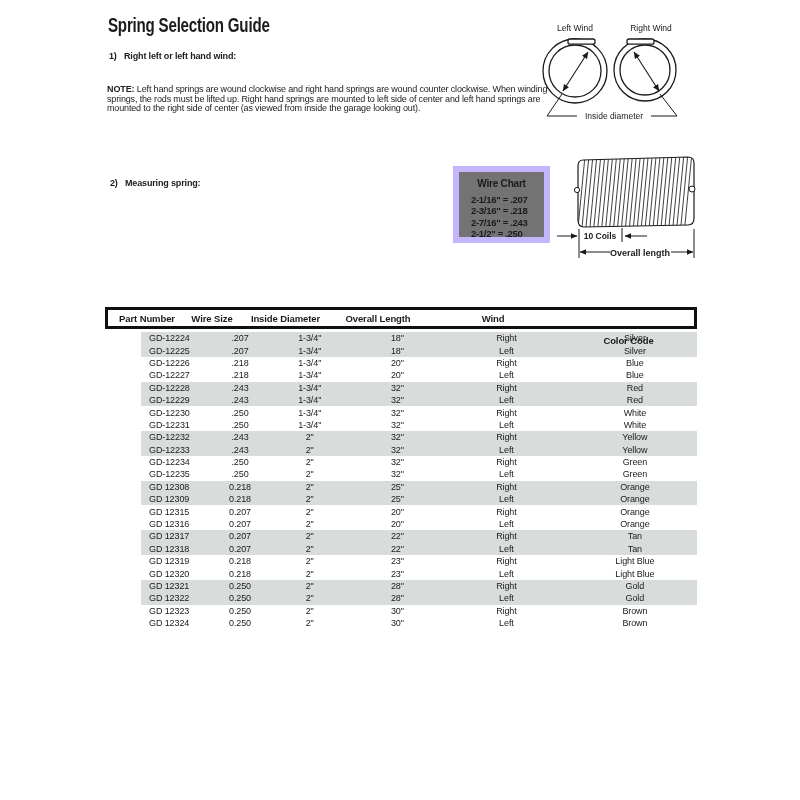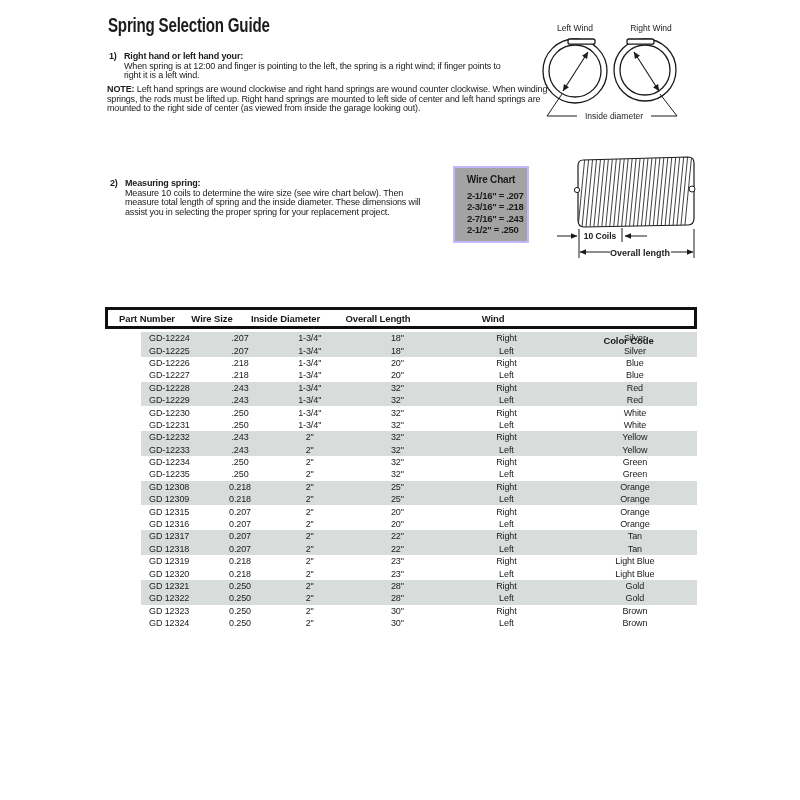--- a/index.html
+++ b/index.html
@@ -9,21 +9,21 @@
   .title{left:108px;top:13px;font-size:21px;font-weight:700;letter-spacing:-.3px;
          transform:scaleX(.72);transform-origin:left top;white-space:nowrap;}
   .bodytext{font-size:9px;line-height:9.6px;letter-spacing:-.15px;white-space:nowrap;}
   .sec{display:flex;gap:4px;}
   .sec-num{font-weight:700;width:11px;flex:none;}
   .sec1{left:109px;top:52px;}
   .sec2{left:110px;top:179px;}
   .sec-head{font-weight:700;}
   .note{left:107px;top:85px;}
   .note b{letter-spacing:-.1px;}
-  .wirechart{left:453px;top:166px;width:76px;height:77px;border:2px solid #c4b5fd;box-sizing:border-box;background:#a3a3a3;}
+  .wirechart{left:453px;top:166px;width:97px;height:77px;border:6px solid #c4b5fd;box-sizing:border-box;background:#737373;}
   .wc-title{font-weight:700;font-size:10px;text-align:center;margin-top:6px;letter-spacing:-.2px;}
   .wc-rows{font-weight:700;font-size:9.5px;line-height:11.4px;margin:5px 0 0 12px;letter-spacing:-.3px;white-space:nowrap;}
   .intro{left:105px;top:289px;font-weight:700;font-size:9.5px;letter-spacing:-.15px;white-space:nowrap;}
   .ptable{left:105px;top:307px;width:592px;}
   .thead{display:flex;align-items:center;border:3px solid #101010;height:22px;box-sizing:border-box;background:#fff;}
   .th{font-weight:700;font-size:9.5px;text-align:center;letter-spacing:-.1px;}
   .tbody{margin-top:3px;}
   .tr{display:flex;align-items:center;height:12.4px;font-size:9px;letter-spacing:-.1px;margin-left:36px;}
   .tr.alt{background:#d8dddc;}
   .td{text-align:center;box-sizing:border-box;}
@@ -34,22 +34,21 @@
 </style>
 </head>
 <body>
 
 <div class="page">
 
   <div class="abs title">Spring Selection Guide</div>
 
   <div class="abs sec sec1 bodytext">
     <span class="sec-num">1)</span>
-    <span><span class="sec-head">Right hand or left hand your:</span><br>
-      <span>When spring is at 12:00 and finger is pointing to the left, the spring is a right wind; if finger points to<br>right it is a left wind.</span>
+    <span><span class="sec-head">Right left or left hand wind:</span><br>
     </span>
   </div>
 
   <p class="abs note bodytext" style="margin:0"><b>NOTE:</b><span> Left hand springs are wound clockwise and right hand springs are wound counter clockwise. When winding<br>springs, the rods must be lifted up. Right hand springs are mounted to left side of center and left hand springs are<br>mounted to the right side of center (as viewed from inside the garage looking out).</span></p>
 
   <svg class="abs windsvg" width="165" height="116" viewBox="0 0 165 116">
     <defs>
       <marker id="ahw" viewBox="0 0 10 10" refX="9" refY="5" markerWidth="6.5" markerHeight="6.5" orient="auto-start-reverse">
         <path d="M0,0.8 L9.6,5 L0,9.2 Z" fill="#1b1b1b"></path>
       </marker>
@@ -69,21 +68,20 @@
       <rect x="92" y="25" width="27" height="5.2" rx="2" fill="#ffffff"></rect>
       <line x1="99" y1="38" x2="124" y2="77" stroke-width="1.1" marker-start="url(#ahw)" marker-end="url(#ahw)"></line>
       <polyline points="125,80 142,102 116,102" stroke-width="1" fill="none"></polyline>
     </g>
     <text x="79" y="105" text-anchor="middle" font-size="8.5">Inside diameter</text>
   </svg>
 
   <div class="abs sec sec2 bodytext">
     <span class="sec-num">2)</span>
     <span><span class="sec-head">Measuring spring:</span><br>
-      <span>Measure 10 coils to determine the wire size (see wire chart below). Then<br>measure total length of spring and the inside diameter. These dimensions will<br>assist you in selecting the proper spring for your replacement project.</span>
     </span>
   </div>
 
   <div class="abs wirechart">
     <div class="wc-title">Wire Chart</div>
     <div class="wc-rows">
         <div>2-1/16" = .207</div>
         <div>2-3/16" = .218</div>
         <div>2-7/16" = .243</div>
         <div>2-1/2" = .250</div>

